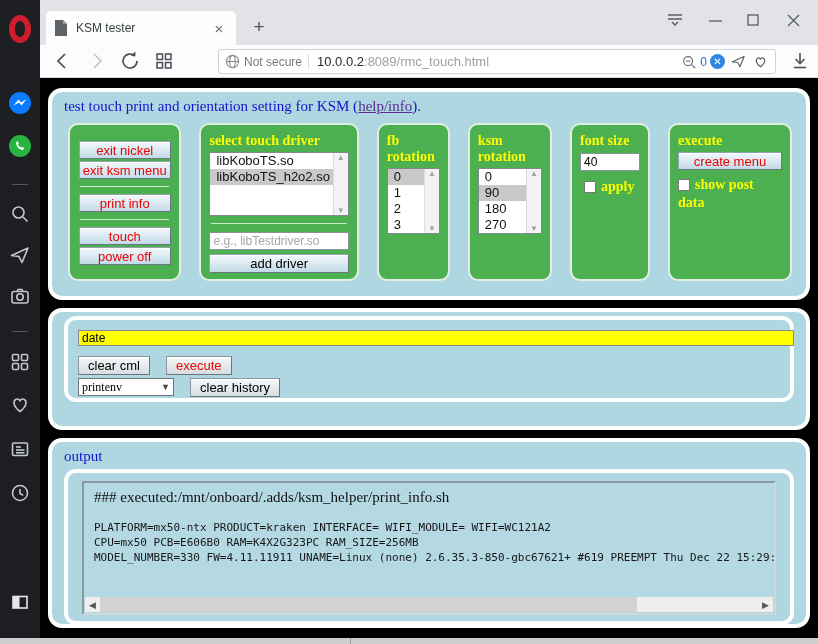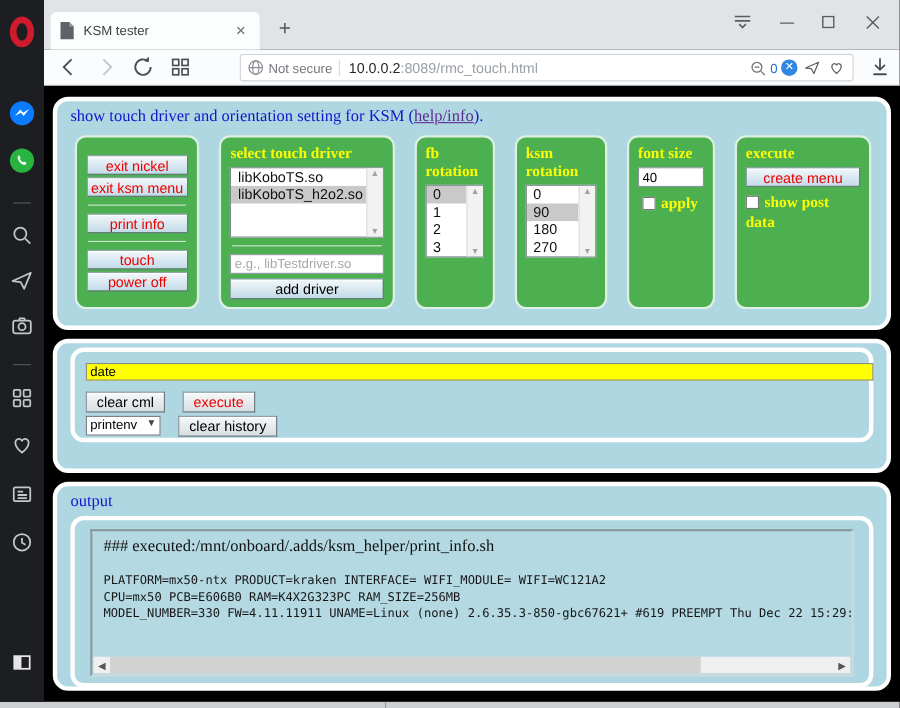--- a/index.html
+++ b/index.html
@@ -54,21 +54,21 @@
   .ti { font-family:"Liberation Sans",sans-serif; font-size:12px; border:1px solid #8a949a; background:#fff; height:18px; padding:0 3px; }
   .ti::placeholder { color:#a7a7a7; }
   .chk { display:inline-block; width:12px; height:12px; background:#fff; border:1px solid #777; vertical-align:-2px; margin-right:5px; }
   .chk-label { color:#fdfd02; font-size:14px; font-weight:bold; }
 
   
   .cml-input { display:block; width:716px; height:16px; background:#ffff00; border:1px solid #8a8a8a; font-family:"Liberation Sans",sans-serif; font-size:12px; padding:0 3px; margin:8px 0 10px 0; }
   .cml-row { display:flex; gap:16px; margin-bottom:3px; }
   .btn2 { font-family:"Liberation Sans",sans-serif; font-size:13px; background:linear-gradient(#f7f9fa,#d6dde1); border:1px solid #8e979c; border-right-color:#6c757a; border-bottom-color:#6c757a; box-shadow:inset 0 1px 0 #fff; height:19px; line-height:17px; padding:0 9px; color:#000; }
   .btn2.red { color:#ee0000; }
-  .selbox { display:inline-flex; align-items:flex-start; justify-content:space-between; background:#fff; border:1px solid #6d767b; height:18px; width:68px; font-family:Liberation Sans, sans-serif; font-size:12px; padding:0 3px; color:#000; }
+  .selbox { display:inline-flex; align-items:center; justify-content:space-between; background:#fff; border:1px solid #6d767b; height:18px; width:96px; font-family:Liberation Serif, serif; font-size:12px; padding:0 3px; color:#000; }
   .selbox .chev { font-size:9px; color:#444; }
 
   
   .outbox { margin:8px 14px; height:134px; background:#b4d9e3; border:2px solid; border-color:#8c9aa0 #cdd8dc #cdd8dc #8c9aa0; position:relative; overflow:hidden; }
   .out-head { font-family:"Liberation Serif",serif; font-size:15px; color:#111; padding:6px 0 0 10px; white-space:nowrap; }
   .out-pre { font-family:"DejaVu Sans Mono",monospace; font-size:11px; line-height:15px; color:#161616; padding:14px 0 0 10px; white-space:pre; }
   .hscroll { position:absolute; left:1px; right:1px; bottom:1px; height:15px; background:#efefef; display:flex; align-items:center; }
   .hs-arrow { width:15px; text-align:center; color:#555; font-size:9px; }
   .hs-thumb { height:15px; background:#d2d2d2; width:78%; }
   .hs-rest { flex:1; }
@@ -242,21 +242,21 @@
           <path d="M5.5 8 L10 12.5 L14.5 8"></path>
           <line x1="4" y1="16.5" x2="16" y2="16.5"></line>
         </svg>
     </div>
   </div>
 
   <div class="page">
 
     <div class="bigpanel" style="top:10px; height:212px;">
       <div class="bp-label">
-        <span>show touch driver and orientation setting for KSM (</span><a href="#">help/info</a><span>).</span>
+        <span>test touch print and orientation setting for KSM (</span><a href="#">help/info</a><span>).</span>
       </div>
       <div class="cards">
 
         <div class="card" style="width:122px">
           <div style="height:6px"></div>
           <button class="btn red">exit nickel</button>
           <button class="btn red">exit ksm menu</button>
           <hr>
           <button class="btn red">print info</button>
           <hr>

